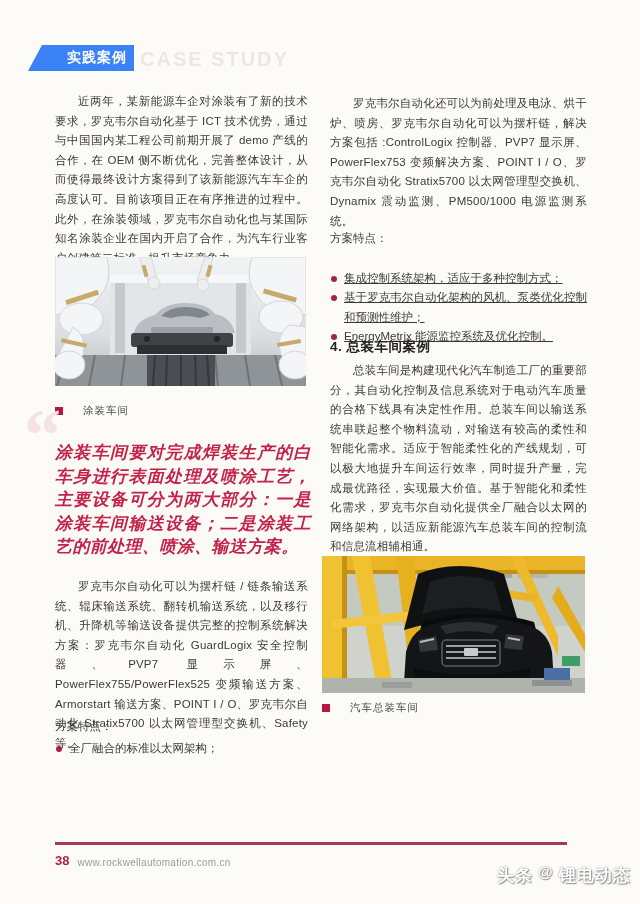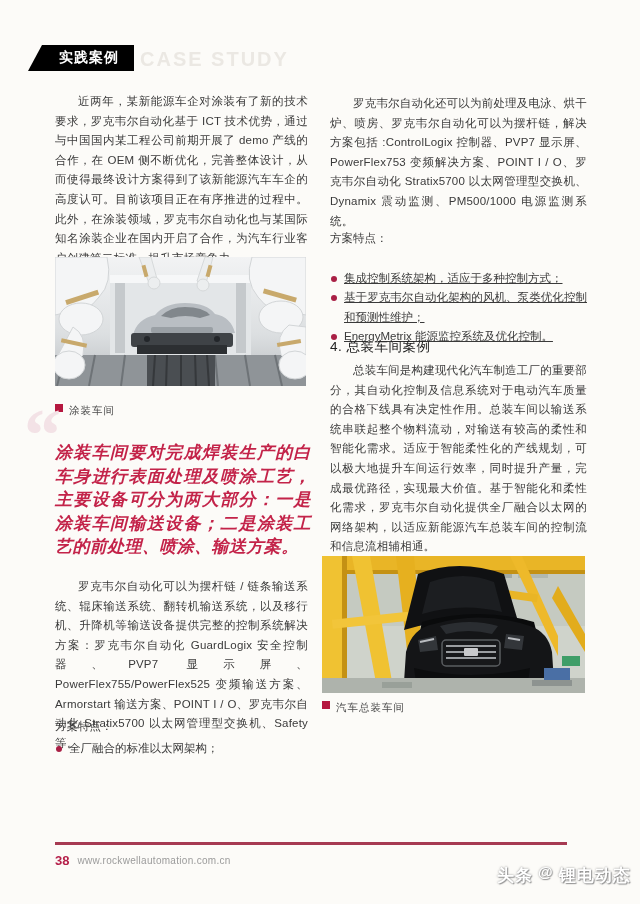--- a/index.html
+++ b/index.html
@@ -6,43 +6,43 @@
   html,body { background:#e9e7e3; }
   body { font-family:"Liberation Sans", sans-serif; }
   .page {
     position:relative; width:640px; height:904px; margin:0 auto;
     background:#fcfbf8; overflow:hidden; color:#3a3a3a;
   }
 
   
   .banner {
     position:absolute; left:28px; top:45px; width:106px; height:26px;
-    background:#000000; clip-path:polygon(14px 0, 100% 0, 100% 100%, 0 100%);
-    display:flex; align-items:center; justify-content:flex-end; padding-right:15px;
+    background:#3b82f6; clip-path:polygon(14px 0, 100% 0, 100% 100%, 0 100%);
+    display:flex; align-items:center; justify-content:flex-end; padding-right:7px;
   }
   .banner span { color:#fff; font-weight:bold; font-size:14px; letter-spacing:1px; }
   .casestudy {
     position:absolute; left:140px; top:48px; font-size:20px; font-weight:bold;
     color:#ebe8e3; letter-spacing:2px;
   }
 
   
   .body-text {
     position:absolute; font-size:11.5px; line-height:19.6px; text-align:justify;
     color:#3a3a3a; letter-spacing:.2px;
   }
   .indent { text-indent:2em; }
   .col-l { left:55px; width:253px; }
   .col-r { left:330px; width:257px; }
 
   
   .photo { position:absolute; overflow:hidden; background:#d8dadc; }
   .photo svg { display:block; }
 
-  .caption { position:absolute; display:flex; align-items:flex-start; gap:6px; }
+  .caption { position:absolute; display:flex; align-items:center; gap:20px; }
   .caption .sq { width:8px; height:8px; background:#b5173f; flex:0 0 auto; }
   .caption .txt { font-size:10.5px; color:#4c4c4c; letter-spacing:1px; }
 
   
   .quote-mark {
     position:absolute; left:24px; top:398px; font-size:74px; line-height:74px;
     color:#f3e2e6; font-weight:bold; font-family:"Liberation Serif", serif;
   }
   .quote {
     position:absolute; left:55px; top:441px; width:256px;
@@ -55,25 +55,25 @@
   .feat-list { position:absolute; list-style:none; }
   .feat-list li {
     position:relative; padding-left:14px; font-size:11.5px; line-height:19.4px;
     color:#3a3a3a; text-align:justify;
   }
   .feat-list li::before {
     content:""; position:absolute; left:1px; top:7px; width:6px; height:6px;
     border-radius:50%; background:#a91f45;
   }
 
-  .sec-title { position:absolute; font-size:13.5px; font-weight:normal; color:#222; letter-spacing:.5px; }
+  .sec-title { position:absolute; font-size:13.5px; font-weight:bold; color:#222; letter-spacing:.5px; }
 
   
   .foot-rule { position:absolute; left:55px; top:842px; width:512px; height:3px; background:#a63a52; }
-  .foot { position:absolute; left:55px; top:853px; display:flex; align-items:center; gap:8px; }
+  .foot { position:absolute; left:55px; top:853px; display:flex; align-items:flex-end; gap:8px; }
   .foot .num { font-size:13px; font-weight:bold; color:#b5204a; }
   .foot .url { font-size:10px; color:#9b9b9b; letter-spacing:.3px; }
 
   .watermark {
     position:absolute; left:497px; top:864px; display:flex; gap:5px;
     color:#fff; font-weight:bold; font-size:17px;
     text-shadow:0 0 2px rgba(130,130,130,.95), 1px 1px 1px #9a9a9a;
     letter-spacing:1px;
   }
   .watermark .at {

